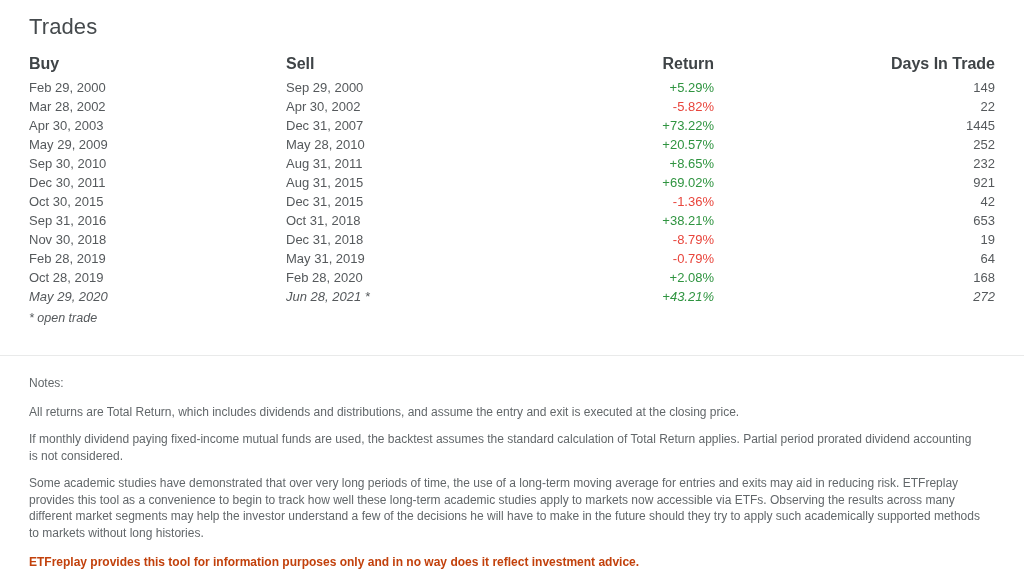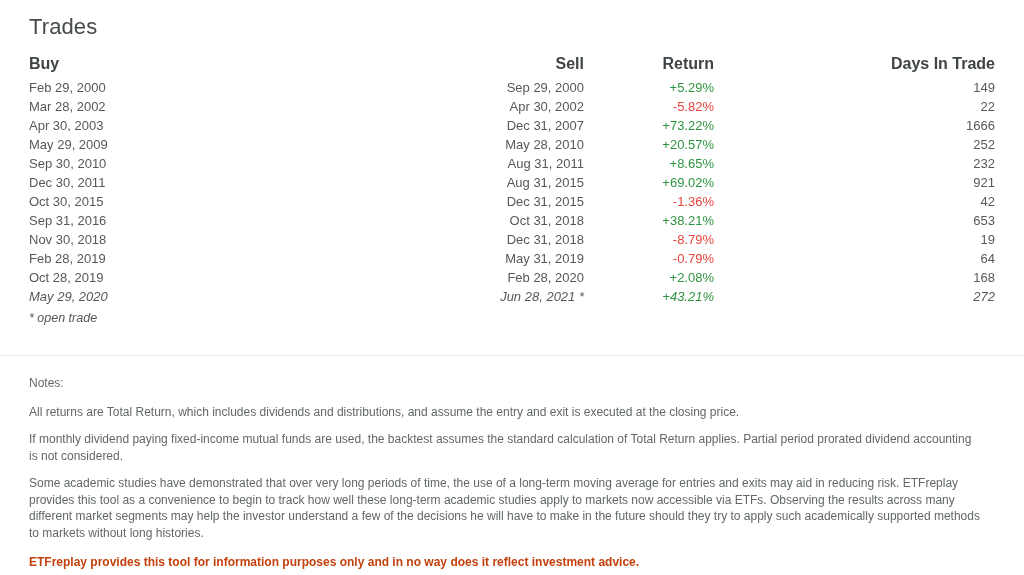--- a/index.html
+++ b/index.html
@@ -51,21 +51,21 @@
     font-size: 16px;
     white-space: nowrap;
   }
   .trades-table td {
     padding: 0;
     height: 19px;
     color: #55595c;
     white-space: nowrap;
   }
   .col-buy  { text-align: left;  width: 257px; }
-  .col-sell { text-align: right;  width: 298px; }
+  .col-sell { text-align: left;  width: 298px; }
   .col-ret  { text-align: right; width: 130px; padding-right: 0 !important; }
   .col-days { text-align: right; width: 281px; }
 
   .trades-table th.col-ret { text-align: right; }
   .trades-table th.col-days { text-align: right; }
 
   tr.open-trade td { font-style: italic; }
 
   td.ret-pos { color: #2f9440; }
   td.ret-neg { color: #e8453c; }
@@ -136,21 +136,21 @@
         <tr>
           <td class="col-buy">Mar 28, 2002</td>
           <td class="col-sell">Apr 30, 2002</td>
           <td class="col-ret ret-neg">-5.82%</td>
           <td class="col-days">22</td>
         </tr>
         <tr>
           <td class="col-buy">Apr 30, 2003</td>
           <td class="col-sell">Dec 31, 2007</td>
           <td class="col-ret ret-pos">+73.22%</td>
-          <td class="col-days">1666</td>
+          <td class="col-days">1445</td>
         </tr>
         <tr>
           <td class="col-buy">May 29, 2009</td>
           <td class="col-sell">May 28, 2010</td>
           <td class="col-ret ret-pos">+20.57%</td>
           <td class="col-days">252</td>
         </tr>
         <tr>
           <td class="col-buy">Sep 30, 2010</td>
           <td class="col-sell">Aug 31, 2011</td>

